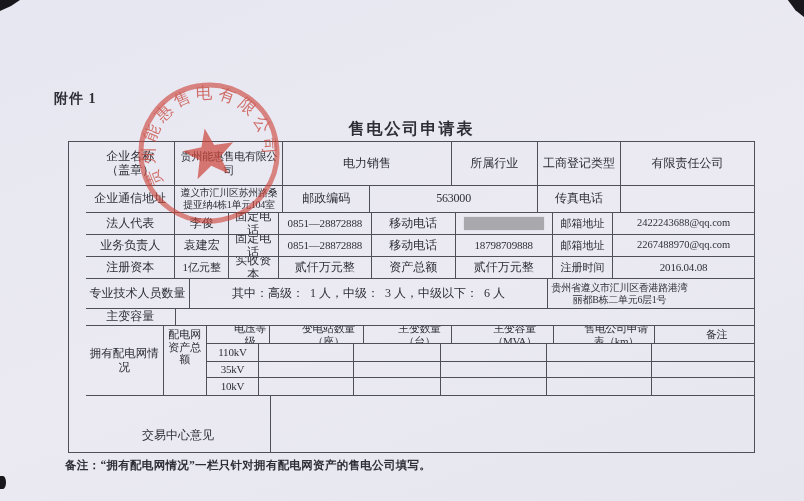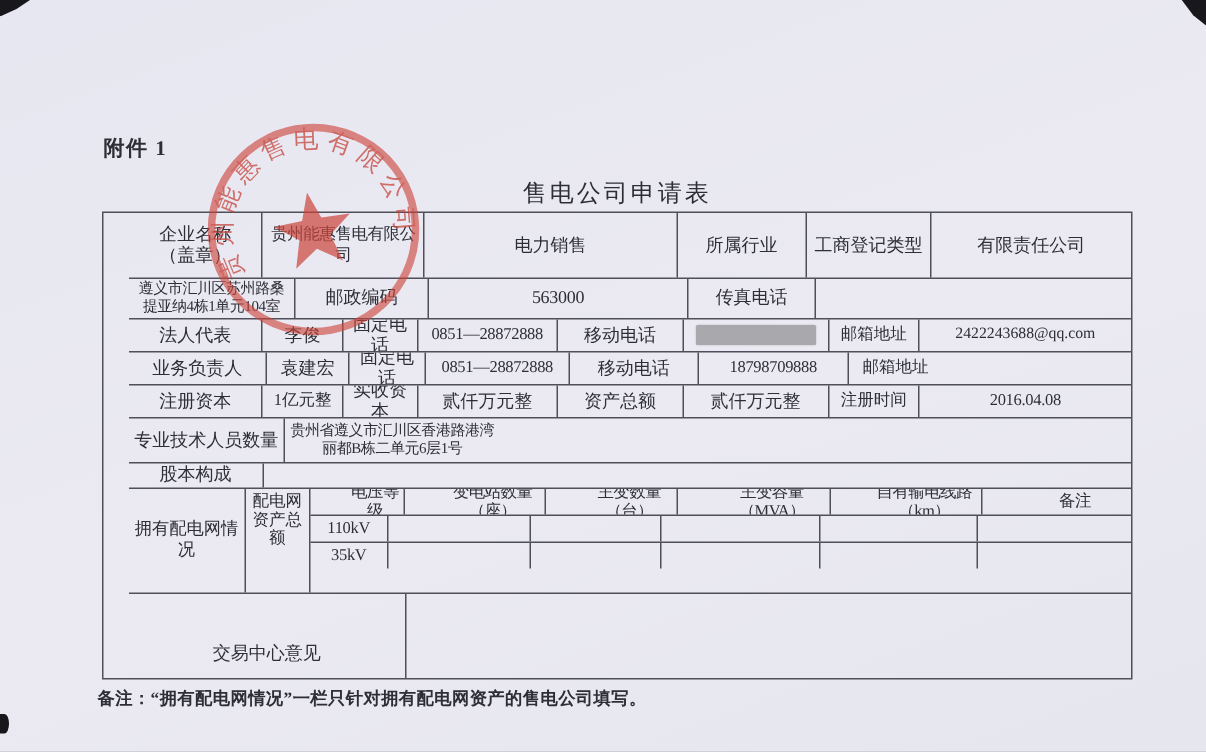--- a/index.html
+++ b/index.html
@@ -11,22 +11,22 @@
     font-family: "Liberation Serif", "DejaVu Serif", serif;
     color: #2e2f36;
     overflow: hidden;
   }
   
   .artifact { position:absolute; background:#17171c; }
   .art-tl { left:0; top:0; width:20px; height:11px; clip-path: polygon(0 0, 100% 0, 55% 55%, 0 100%); }
   .art-tr { right:0; top:0; width:19px; height:17px; clip-path: polygon(15% 0, 100% 0, 100% 100%, 55% 60%); }
   .art-bl { left:0; bottom:12px; width:6px; height:13px; border-radius:0 60% 60% 0; }
 
-  .attachment { position:absolute; left:69px; top:90px; font-size:14px; font-weight:bold; letter-spacing:1px; }
-  .title { position:absolute; left:68px; top:119px; width:687px; text-align:center; font-size:16px; font-weight:normal; letter-spacing:2px; }
+  .attachment { position:absolute; left:54px; top:90px; font-size:14px; font-weight:bold; letter-spacing:1px; }
+  .title { position:absolute; left:68px; top:119px; width:687px; text-align:center; font-size:16px; font-weight:bold; letter-spacing:2px; }
 
   
   .tbl { position:absolute; left:68px; top:141px; width:687px; border:1px solid #4f4f59; background:transparent;padding-left:17px; }
   .row { display:flex; border-bottom:1px solid #4f4f59; }
   .row:last-child { border-bottom:none; }
   .c { border-right:1px solid #4f4f59; display:flex; flex-direction:column; align-items:center; justify-content:center; text-align:center; font-size:12px; line-height:1.15; padding:0 2px; overflow:hidden; }
   .c:last-child { border-right:none;font-family:Liberation Serif, serif; }
   .sm { font-size:10px; letter-spacing:-0.3px; line-height:1.2; }
   .num { font-size:11px; letter-spacing:-0.2px; }
   .email { font-size:10.5px; }
@@ -67,20 +67,21 @@
         <span>（盖章）</span>
       </div>
       <div class="c sm" style="width:111px; font-size:11px">贵州能惠售电有限公司</div>
       <div class="c" style="width:173px">电力销售</div>
       <div class="c" style="width:89px">所属行业</div>
       <div class="c" style="width:85px">工商登记类型</div>
       <div class="c" style="width:137px">有限责任公司</div>
     </div>
 
     <div class="row" style="height:27px">
+      <div class="c" style="width:92px">企业通信地址</div>
       <div class="c sm" style="width:111px">遵义市汇川区苏州路桑提亚纳4栋1单元104室</div>
       <div class="c" style="width:89px">邮政编码</div>
       <div class="c num" style="width:173px; font-size:12px">563000</div>
       <div class="c" style="width:85px">传真电话</div>
       <div class="c" style="width:137px"></div>
     </div>
 
     <div class="row" style="height:22px">
       <div class="c" style="width:92px">法人代表</div>
       <div class="c" style="width:55px">李俊</div>
@@ -95,65 +96,75 @@
     </div>
 
     <div class="row" style="height:22px">
       <div class="c" style="width:92px">业务负责人</div>
       <div class="c" style="width:55px">袁建宏</div>
       <div class="c" style="width:51px">固定电话</div>
       <div class="c num" style="width:96px">0851—28872888</div>
       <div class="c" style="width:86px">移动电话</div>
       <div class="c num" style="width:100px">18798709888</div>
       <div class="c" style="width:62px; font-size:11px">邮箱地址</div>
+      <div class="c email" style="width:145px">2267488970@qq.com</div>
     </div>
 
     <div class="row" style="height:22px">
       <div class="c" style="width:92px">注册资本</div>
       <div class="c" style="width:55px; font-size:11px">1亿元整</div>
       <div class="c" style="width:51px">实收资本</div>
       <div class="c" style="width:96px">贰仟万元整</div>
       <div class="c" style="width:86px">资产总额</div>
       <div class="c" style="width:100px">贰仟万元整</div>
       <div class="c" style="width:62px; font-size:11px">注册时间</div>
       <div class="c num" style="width:145px">2016.04.08</div>
     </div>
 
     <div class="row" style="height:30px">
       <div class="c" style="width:104px">专业技术人员数量</div>
+      <div class="c pre" style="width:358px">其中：高级：  1 人，中级：  3 人，中级以下：  6 人</div>
       <div class="c sm" style="width:143px">贵州省遵义市汇川区香港路港湾丽都B栋二单元6层1号</div>
     </div>
 
     <div class="row" style="height:17px">
-      <div class="c" style="width:92px">股本构成</div>
+      <div class="c" style="width:92px">主变容量</div>
       <div class="c" style="width:595px"></div>
     </div>
 
     <div class="gridsec" style="height:70px">
       <div class="c" style="width:90px; font-size:11.5px">拥有配电网情况</div>
       <div class="c asset-cell" style="width:50px; font-size:11px">配电网资产总额</div>
       <div class="grid-right">
         <div class="row" style="height:18px">
           <div class="c hdr" style="width:52px">电压等级</div>
           <div class="c hdr" style="width:95px">变电站数量（座）</div>
           <div class="c hdr" style="width:87px">主变数量（台）</div>
           <div class="c hdr" style="width:106px">主变容量（MVA）</div>
-          <div class="c hdr" style="width:105px">自有输电线路（km）</div>
+          <div class="c hdr" style="width:105px">售电公司申请表（km）</div>
           <div class="c hdr" style="width:102px">备注</div>
         </div>
         <div class="row" style="height:18px">
           <div class="c num" style="width:52px">110kV</div>
           <div class="c" style="width:95px"></div>
           <div class="c" style="width:87px"></div>
           <div class="c" style="width:106px"></div>
           <div class="c" style="width:105px"></div>
           <div class="c" style="width:102px"></div>
         </div>
         <div class="row" style="height:17px">
           <div class="c num" style="width:52px">35kV</div>
+          <div class="c" style="width:95px"></div>
+          <div class="c" style="width:87px"></div>
+          <div class="c" style="width:106px"></div>
+          <div class="c" style="width:105px"></div>
+          <div class="c" style="width:102px"></div>
+        </div>
+        <div class="row" style="height:17px">
+          <div class="c num" style="width:52px">10kV</div>
           <div class="c" style="width:95px"></div>
           <div class="c" style="width:87px"></div>
           <div class="c" style="width:106px"></div>
           <div class="c" style="width:105px"></div>
           <div class="c" style="width:102px"></div>
         </div>
       </div>
     </div>
 
     <div class="row" style="height:56px">

